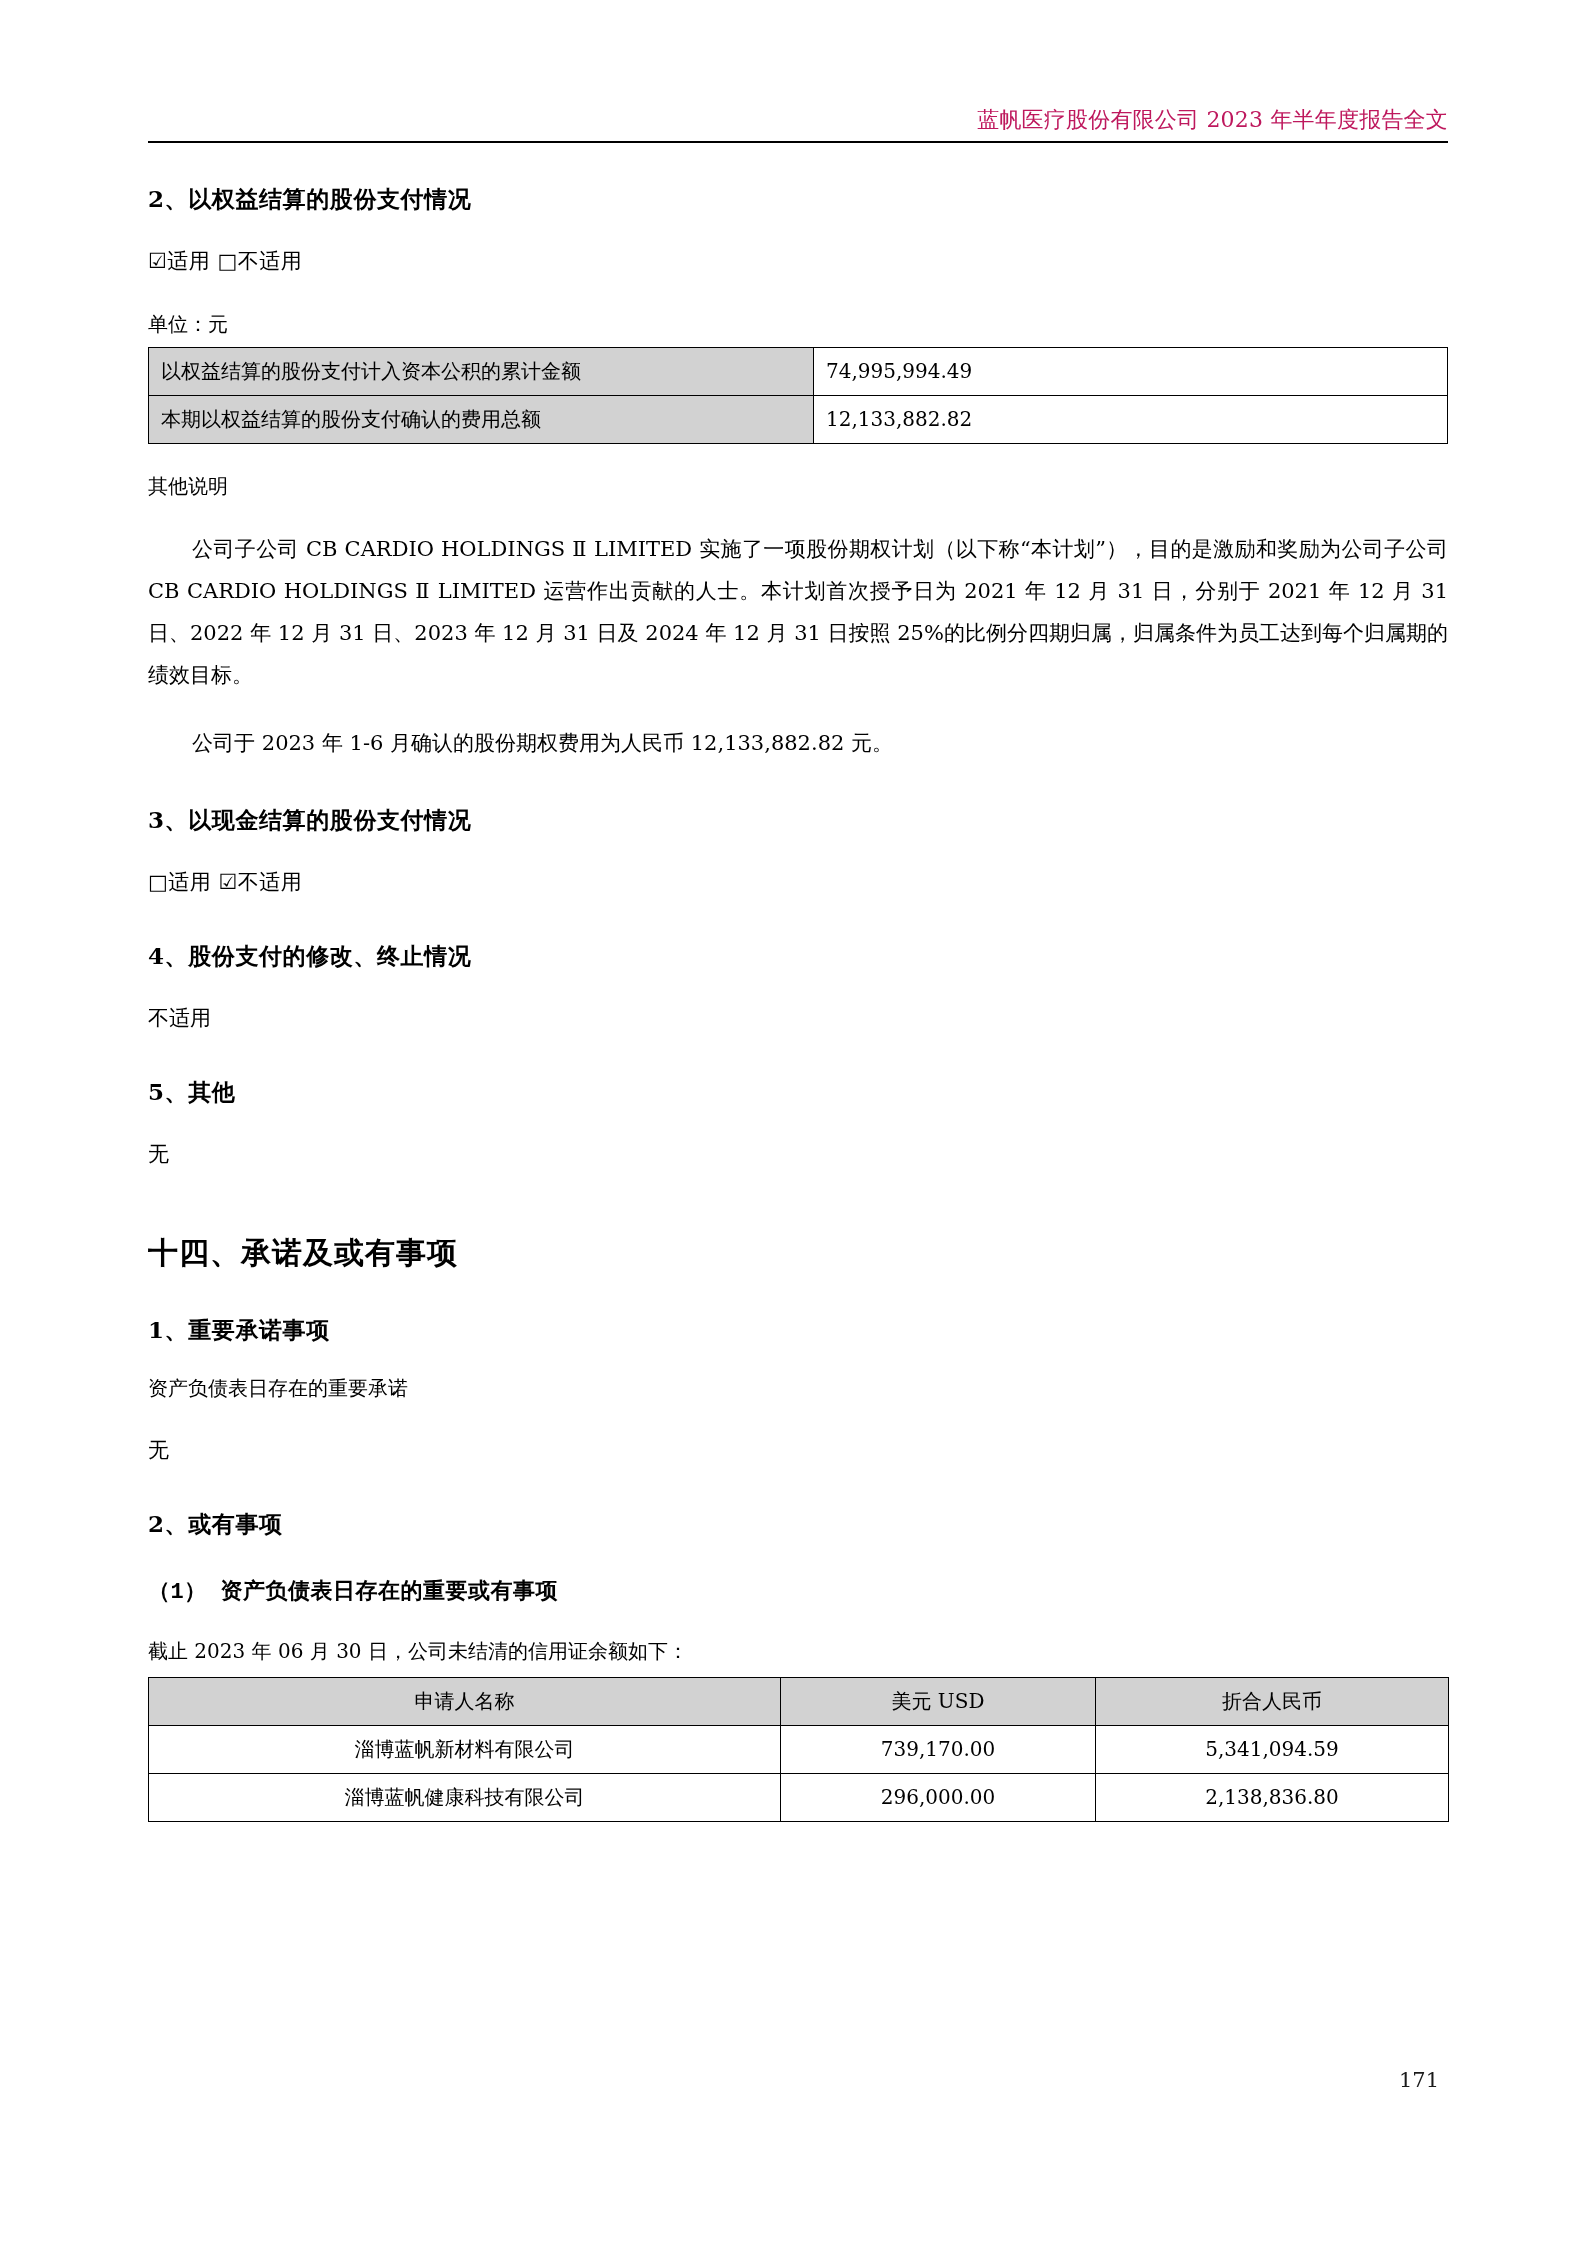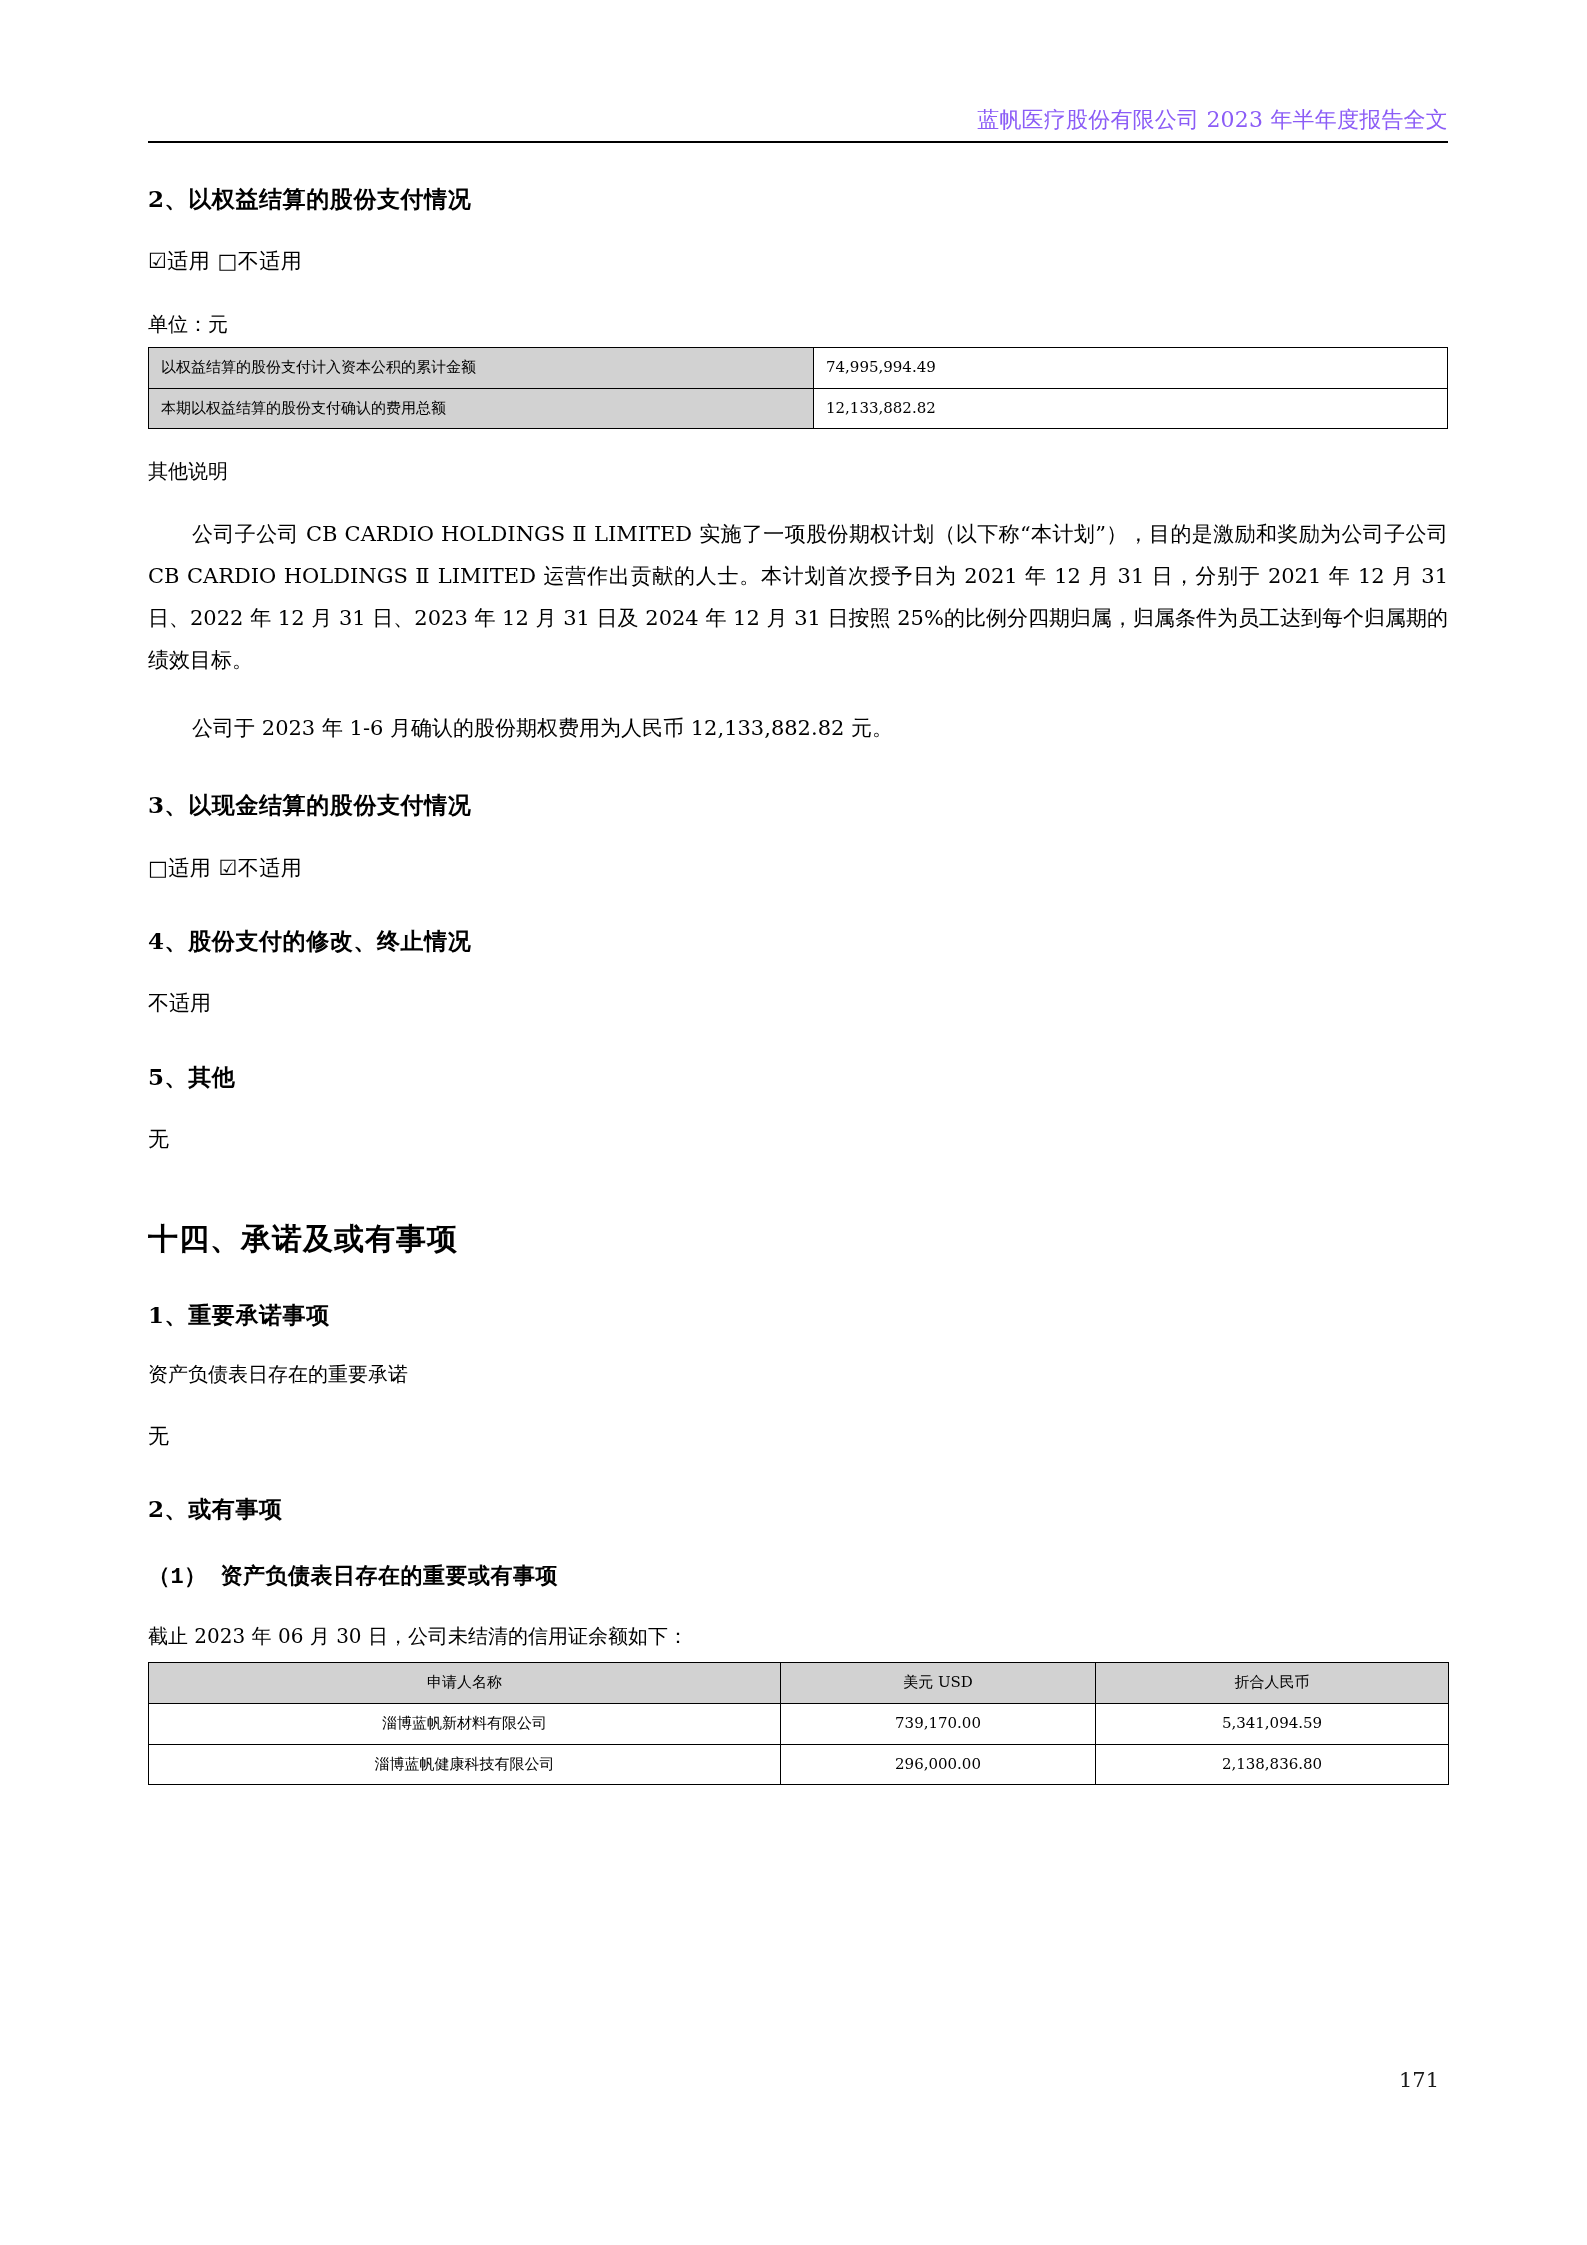--- a/index.html
+++ b/index.html
@@ -29,21 +29,21 @@
     width: 1300px;
   }
 
   
   .page-header {
     padding-top: 108px;
     text-align: right;
     font-size: 22px;
     line-height: 1.1;
     letter-spacing: 0.2px;
-    color: #8b5cf6;
+    color: #be185d;
     font-family: "DejaVu Serif", "Liberation Serif", serif;
   }
   .header-rule {
     margin-top: 9px;
     border-bottom: 2.5px solid #000000;
     width: 100%;
   }
 
   
   h2.sec-big {
@@ -103,21 +103,21 @@
     font-size: 20px;
     text-align: left;
     margin: 32px 0 9px 0;
   }
 
   
   table.doc-table {
     border-collapse: collapse;
     width: 100%;
     table-layout: fixed;
-    font-size: 15px;
+    font-size: 20px;
   }
   table.doc-table td, table.doc-table th {
     border: 1.6px solid #000000;
     padding: 9px 12px;
     line-height: 1.45;
     font-weight: normal;
     vertical-align: middle;
   }
   .t1-label {
     background: #d2d2d2;

